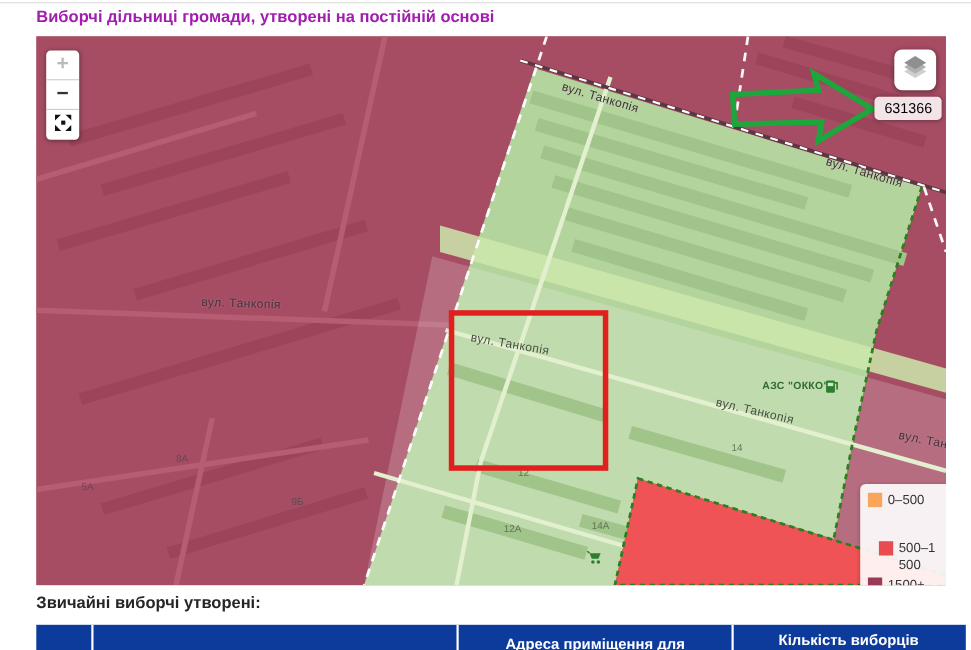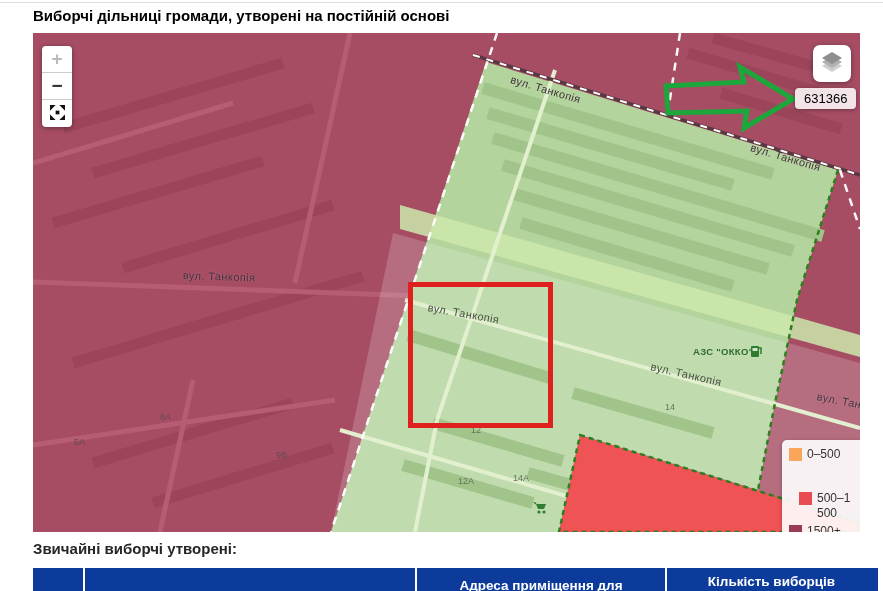--- a/index.html
+++ b/index.html
@@ -1,19 +1,19 @@
 <!DOCTYPE html>
 <html><head>
 <meta charset="utf-8">
 <style>
   * { margin:0; padding:0; box-sizing:border-box; }
   html,body { width:883px; height:591px; overflow:hidden; background:#fff;
     font-family:"Liberation Sans", sans-serif; position:relative; }
   .top-hairline { position:absolute; left:0; top:2px; width:883px; height:1px; background:#ddd; }
-  .page-title { position:absolute; left:33px; top:7px; font-size:15px; font-weight:bold; color:#000000; }
+  .page-title { position:absolute; left:33px; top:7px; font-size:15px; font-weight:bold; color:#a21caf; }
   .section-title { position:absolute; left:33px; top:540px; font-size:15px; font-weight:bold; color:#262626; }
 
   
   .map { position:absolute; left:33px; top:33px; width:827px; height:499px;
     overflow:hidden; background:#a64d64; }
   .map svg.base { position:absolute; left:0; top:0; }
 
   .street-label { position:absolute; font-size:11px; color:#43303c; white-space:nowrap;
     letter-spacing:.4px; text-shadow:0 0 2px rgba(255,255,255,.25); transform-origin:left center; }
   .street-label.on-green { color:#46503f; }
@@ -152,24 +152,24 @@
   <span class="street-label" style="left:478px; top:40px; transform:rotate(16.5deg);">вул. Танкопія</span>
   <span class="street-label" style="left:718px; top:108px; transform:rotate(16.5deg);">вул. Танкопія</span>
   <span class="street-label" style="left:150px; top:236px; transform:rotate(2deg);">вул. Танкопія</span>
   <span class="street-label on-green" style="left:395px; top:268px; transform:rotate(10deg);">вул. Танкопія</span>
   <span class="street-label on-green" style="left:618px; top:327px; transform:rotate(13deg);">вул. Танкопія</span>
   <span class="street-label" style="left:784px; top:357px; transform:rotate(11deg);">вул. Танкопія</span>
 
   <span class="bldg-label on-green" style="left:438px; top:352px;margin-top:40px;">12</span>
   <span class="bldg-label on-green" style="left:600px; top:369px;margin-left:32px;">14</span>
   <span class="bldg-label on-green" style="left:425px; top:443px;">12А</span>
-  <span class="bldg-label on-green" style="left:480px; top:440px;">14А</span>
+  <span class="bldg-label on-green" style="left:505px; top:440px;">14А</span>
   <span class="bldg-label" style="left:127px; top:379px;">8А</span>
   <span class="bldg-label" style="left:41px; top:404px;">5А</span>
-  <span class="bldg-label" style="left:243px; top:418px;font-family:Liberation Mono, monospace;">9Б</span>
+  <span class="bldg-label" style="left:232px; top:418px;">9Б</span>
 
   <span class="poi-label" style="left:660px; top:313px;">АЗС "ОККО"</span>
   <span class="poi-icon" style="left:717px; top:310px;">
     <svg width="13" height="15" viewBox="0 0 13 15">
       <rect x="1" y="3" width="8" height="11" rx="1" fill="#2f7d2f"></rect>
       <rect x="2.5" y="5" width="5" height="3" fill="#cfe6cf"></rect>
       <path d="M9,5 h2 v6" stroke="#2f7d2f" stroke-width="1.5" fill="none"></path>
     </svg>
   </span>
 

